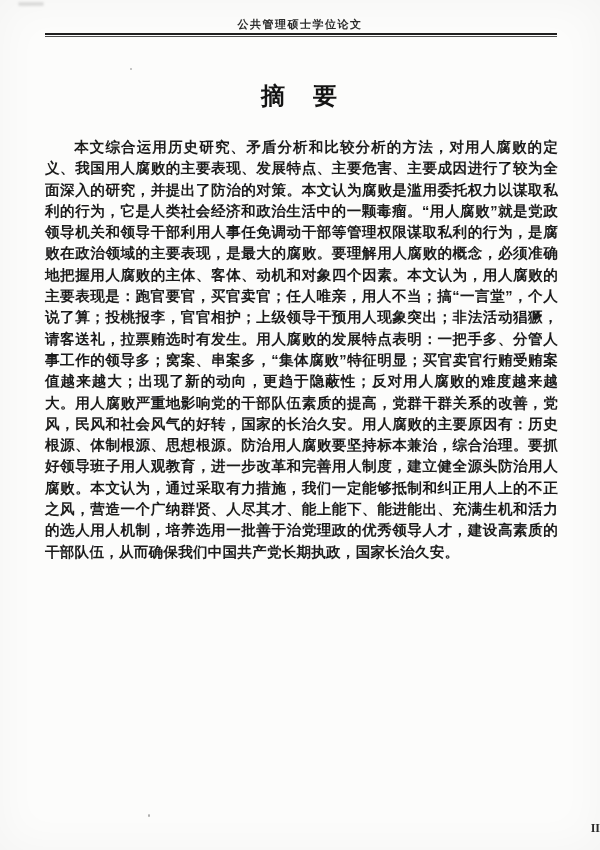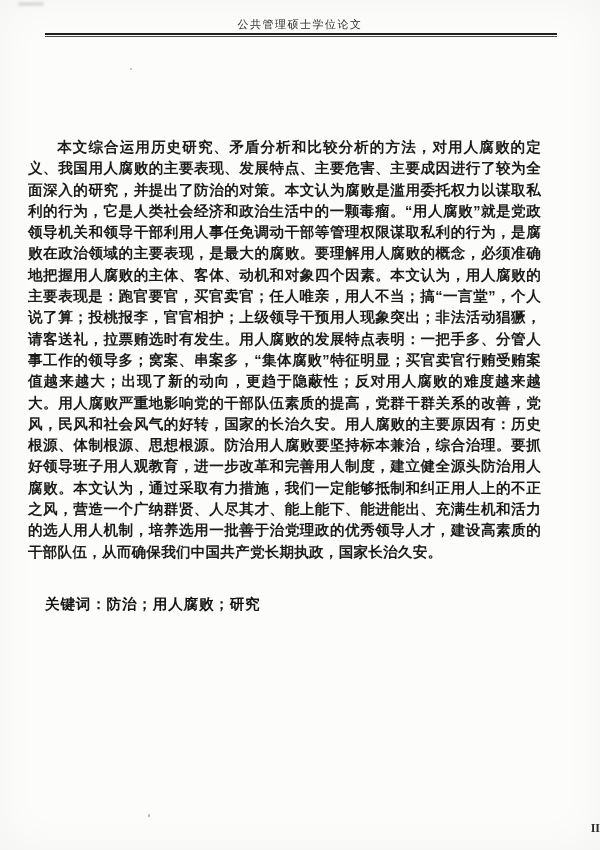--- a/index.html
+++ b/index.html
@@ -17,21 +17,21 @@
     font-family: "Liberation Sans", sans-serif;
     color: #1c1c1c;
   }
   .running-header {
     position: absolute;
     top: 17px;
     left: 0;
     width: 100%;
     text-align: center;
     font-size: 11px;
-    font-weight: 400;
+    font-weight: 700;
     letter-spacing: 1.5px;
     color: #2c2c2c;
   }
   .header-rule {
     position: absolute;
     top: 33px;
     left: 45px;
     width: 512px;
   }
   .header-rule .rule-top {
@@ -54,21 +54,21 @@
     margin: 0;
     text-align: center;
     font-size: 24px;
     font-weight: 700;
     letter-spacing: 2px;
     color: #141414;
   }
   .abstract-body {
     position: absolute;
     top: 137px;
-    left: 28px;
+    left: 45px;
     width: 513px;
     margin: 0;
     font-size: 14.6px;
     line-height: 21.3px;
     font-weight: 600;
     letter-spacing: 0.2px;
     text-align: justify;
     text-indent: 2em;
     color: #1b1b1b;
   }
@@ -130,24 +130,24 @@
 <div class="page">
 
   <div class="running-header">公共管理硕士学位论文</div>
 
   <div class="header-rule">
     <div class="rule-top"></div>
     <div class="rule-gap"></div>
     <div class="rule-bottom"></div>
   </div>
 
+  <h1 class="abstract-title">摘　要</h1>
 
   <p class="abstract-body">本文综合运用历史研究、矛盾分析和比较分析的方法，对用人腐败的定义、我国用人腐败的主要表现、发展特点、主要危害、主要成因进行了较为全面深入的研究，并提出了防治的对策。本文认为腐败是滥用委托权力以谋取私利的行为，它是人类社会经济和政治生活中的一颗毒瘤。“用人腐败”就是党政领导机关和领导干部利用人事任免调动干部等管理权限谋取私利的行为，是腐败在政治领域的主要表现，是最大的腐败。要理解用人腐败的概念，必须准确地把握用人腐败的主体、客体、动机和对象四个因素。本文认为，用人腐败的主要表现是：跑官要官，买官卖官；任人唯亲，用人不当；搞“一言堂”，个人说了算；投桃报李，官官相护；上级领导干预用人现象突出；非法活动猖獗，请客送礼，拉票贿选时有发生。用人腐败的发展特点表明：一把手多、分管人事工作的领导多；窝案、串案多，“集体腐败”特征明显；买官卖官行贿受贿案值越来越大；出现了新的动向，更趋于隐蔽性；反对用人腐败的难度越来越大。用人腐败严重地影响党的干部队伍素质的提高，党群干群关系的改善，党风，民风和社会风气的好转，国家的长治久安。用人腐败的主要原因有：历史根源、体制根源、思想根源。防治用人腐败要坚持标本兼治，综合治理。要抓好领导班子用人观教育，进一步改革和完善用人制度，建立健全源头防治用人腐败。本文认为，通过采取有力措施，我们一定能够抵制和纠正用人上的不正之风，营造一个广纳群贤、人尽其才、能上能下、能进能出、充满生机和活力的选人用人机制，培养选用一批善于治党理政的优秀领导人才，建设高素质的干部队伍，从而确保我们中国共产党长期执政，国家长治久安。</p>
 
-  <p class="keywords-line"><span>关键词：</span><span>防治；用人腐败；研究</span></p>
 
   <div class="page-number">II</div>
 
   <div class="scan-smudge"></div>
   <div class="scan-speck-a"></div>
   <div class="scan-speck-b"></div>
 
 </div>
 
 </body></html>

